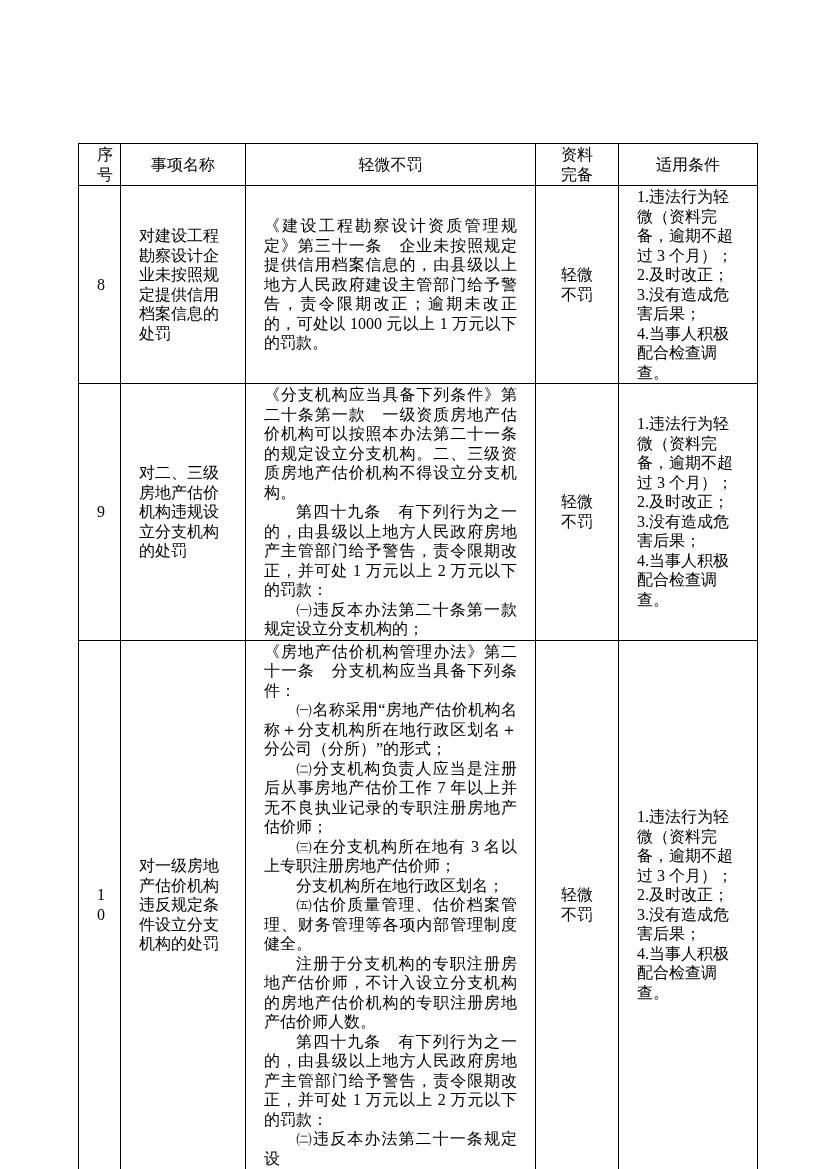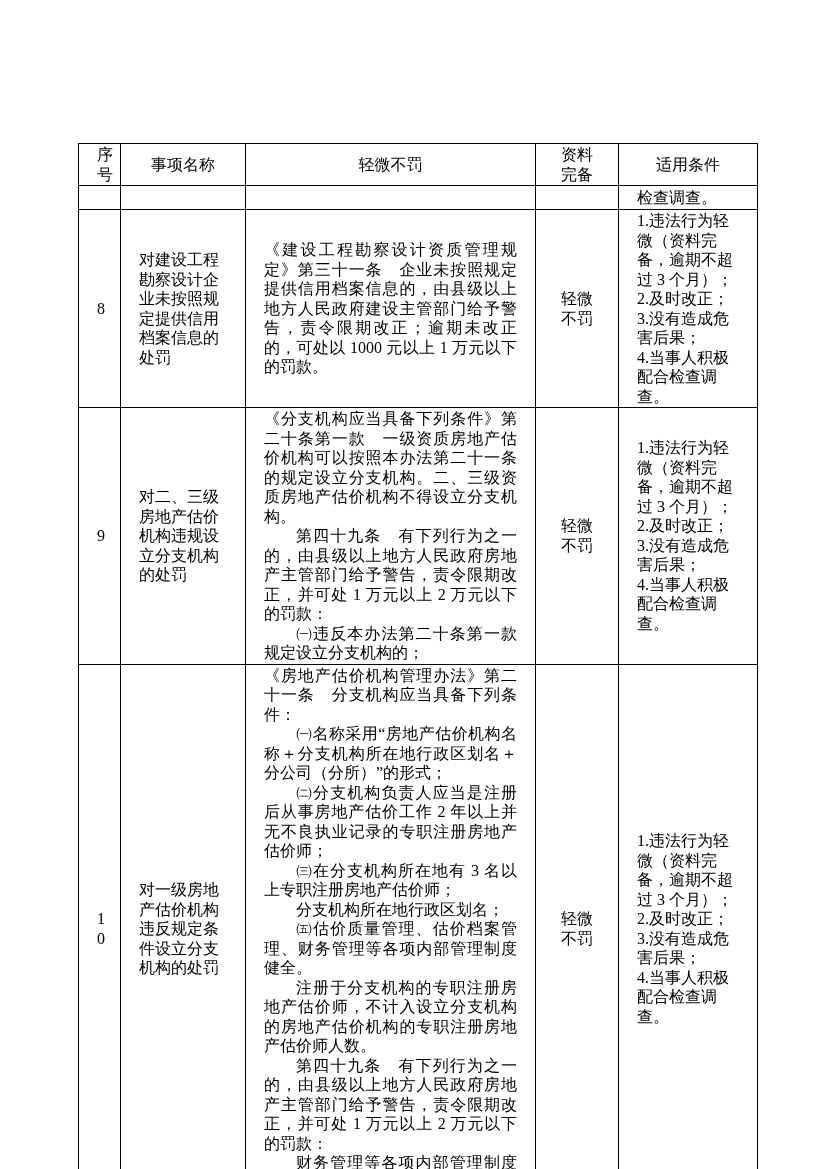--- a/index.html
+++ b/index.html
@@ -89,29 +89,20 @@
     <thead>
       <tr>
           <th class="hdr-cell">序号</th>
           <th class="hdr-cell">事项名称</th>
           <th class="hdr-cell">轻微不罚</th>
           <th class="hdr-cell">资料完备</th>
           <th class="hdr-cell">适用条件</th>
         </tr>
     </thead>
     <tbody>
-        <tr style="height: 24px;">
-          <td class="seq-cell"></td>
-          <td class="name-cell"></td>
-          <td class="basis-cell"></td>
-          <td class="exemption-cell"></td>
-          <td class="conditions-cell">
-            <div class="cond-line">检查调查。</div>
-          </td>
-        </tr>
         <tr style="height: 161px;">
           <td class="seq-cell">8</td>
           <td class="name-cell">对建设工程勘察设计企业未按照规定提供信用档案信息的处罚</td>
           <td class="basis-cell">
             <p class="first-para">《建设工程勘察设计资质管理规定》第三十一条　企业未按照规定提供信用档案信息的，由县级以上地方人民政府建设主管部门给予警告，责令限期改正；逾期未改正的，可处以 1000 元以上 1 万元以下的罚款。</p>
           </td>
           <td class="exemption-cell">轻微不罚</td>
           <td class="conditions-cell">
             <div class="cond-line">1.违法行为轻微（资料完备，逾期不超过 3 个月）；</div>
             <div class="cond-line">2.及时改正；</div>
@@ -134,27 +125,27 @@
             <div class="cond-line">3.没有造成危害后果；</div>
             <div class="cond-line">4.当事人积极配合检查调查。</div>
           </td>
         </tr>
         <tr style="height: 460px;">
           <td class="seq-cell">10</td>
           <td class="name-cell">对一级房地产估价机构违反规定条件设立分支机构的处罚</td>
           <td class="basis-cell">
             <p class="first-para">《房地产估价机构管理办法》第二十一条　分支机构应当具备下列条件：</p>
             <p>㈠名称采用“房地产估价机构名称＋分支机构所在地行政区划名＋分公司（分所）”的形式；</p>
-            <p>㈡分支机构负责人应当是注册后从事房地产估价工作 2 年以上并无不良执业记录的专职注册房地产估价师；</p>
+            <p>㈡分支机构负责人应当是注册后从事房地产估价工作 7 年以上并无不良执业记录的专职注册房地产估价师；</p>
             <p>㈢在分支机构所在地有 3 名以上专职注册房地产估价师；</p>
             <p>分支机构所在地行政区划名；</p>
             <p>㈤估价质量管理、估价档案管理、财务管理等各项内部管理制度健全。</p>
             <p>注册于分支机构的专职注册房地产估价师，不计入设立分支机构的房地产估价机构的专职注册房地产估价师人数。</p>
             <p>第四十九条　有下列行为之一的，由县级以上地方人民政府房地产主管部门给予警告，责令限期改正，并可处 1 万元以上 2 万元以下的罚款：</p>
-            <p>财务管理等各项内部管理制度健全</p>
+            <p>㈡违反本办法第二十一条规定设</p>
           </td>
           <td class="exemption-cell">轻微不罚</td>
           <td class="conditions-cell">
             <div class="cond-line">1.违法行为轻微（资料完备，逾期不超过 3 个月）；</div>
             <div class="cond-line">2.及时改正；</div>
             <div class="cond-line">3.没有造成危害后果；</div>
             <div class="cond-line">4.当事人积极配合检查调查。</div>
           </td>
         </tr>
       </tbody>

